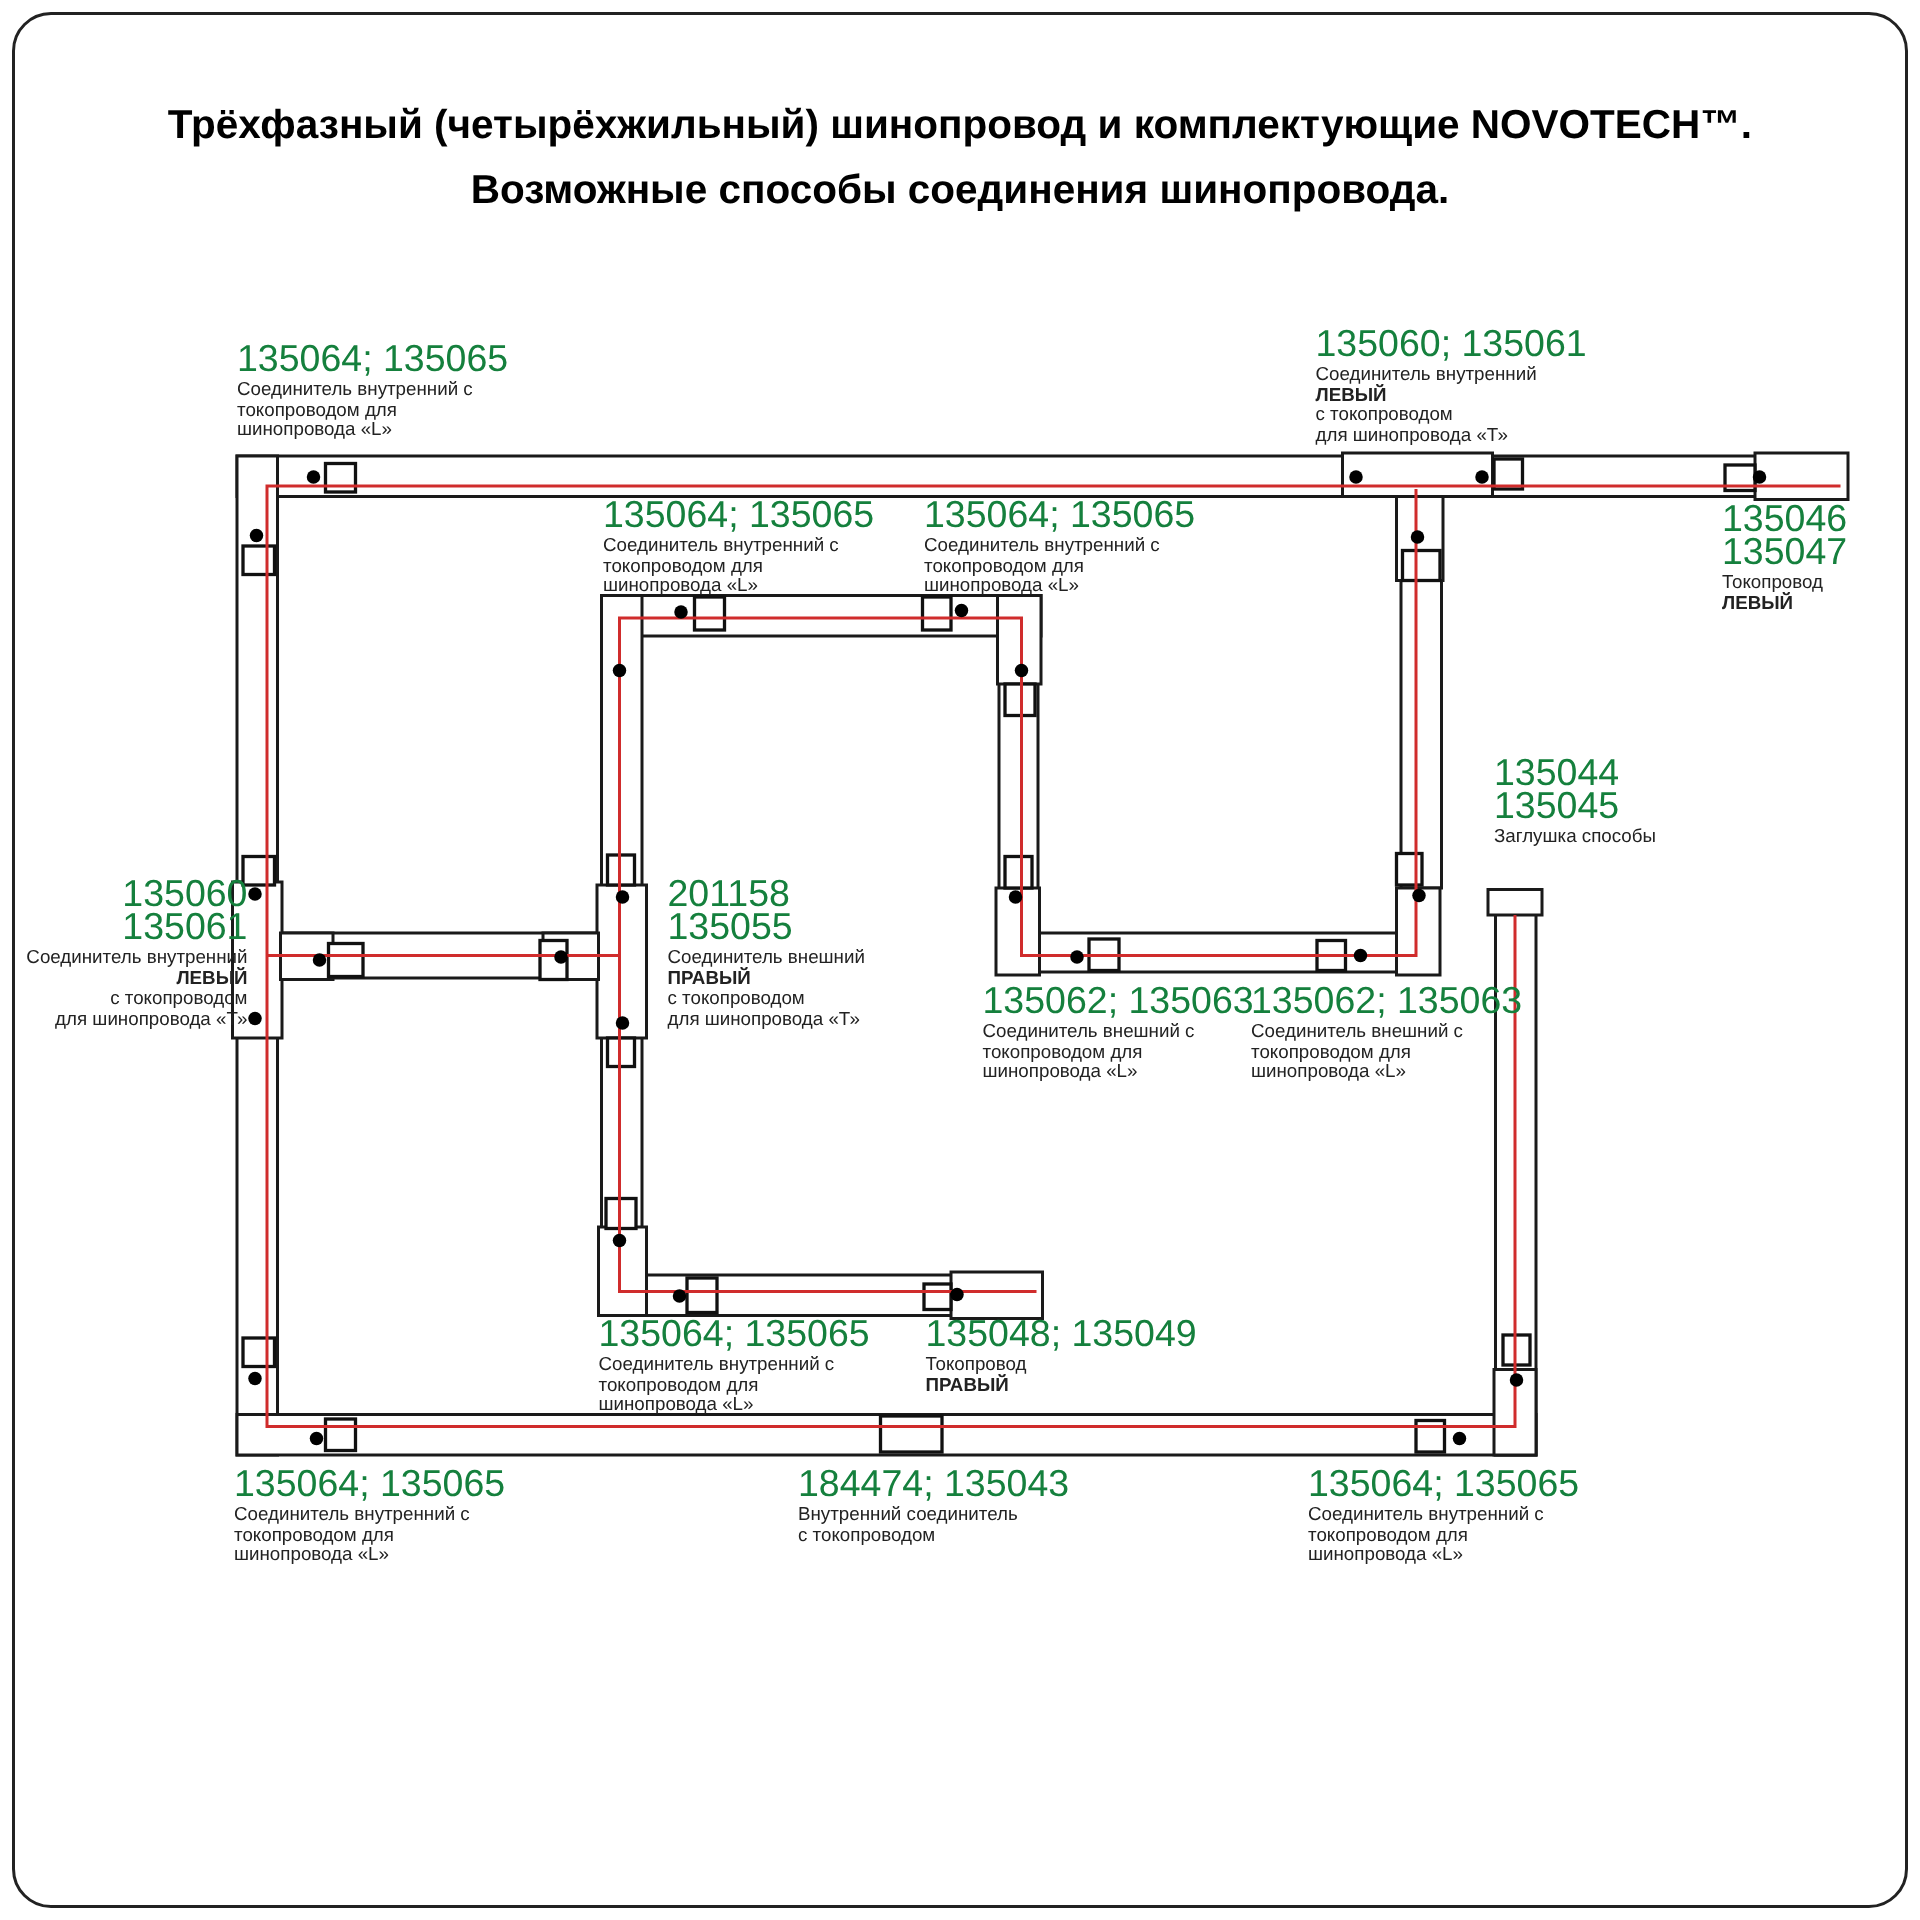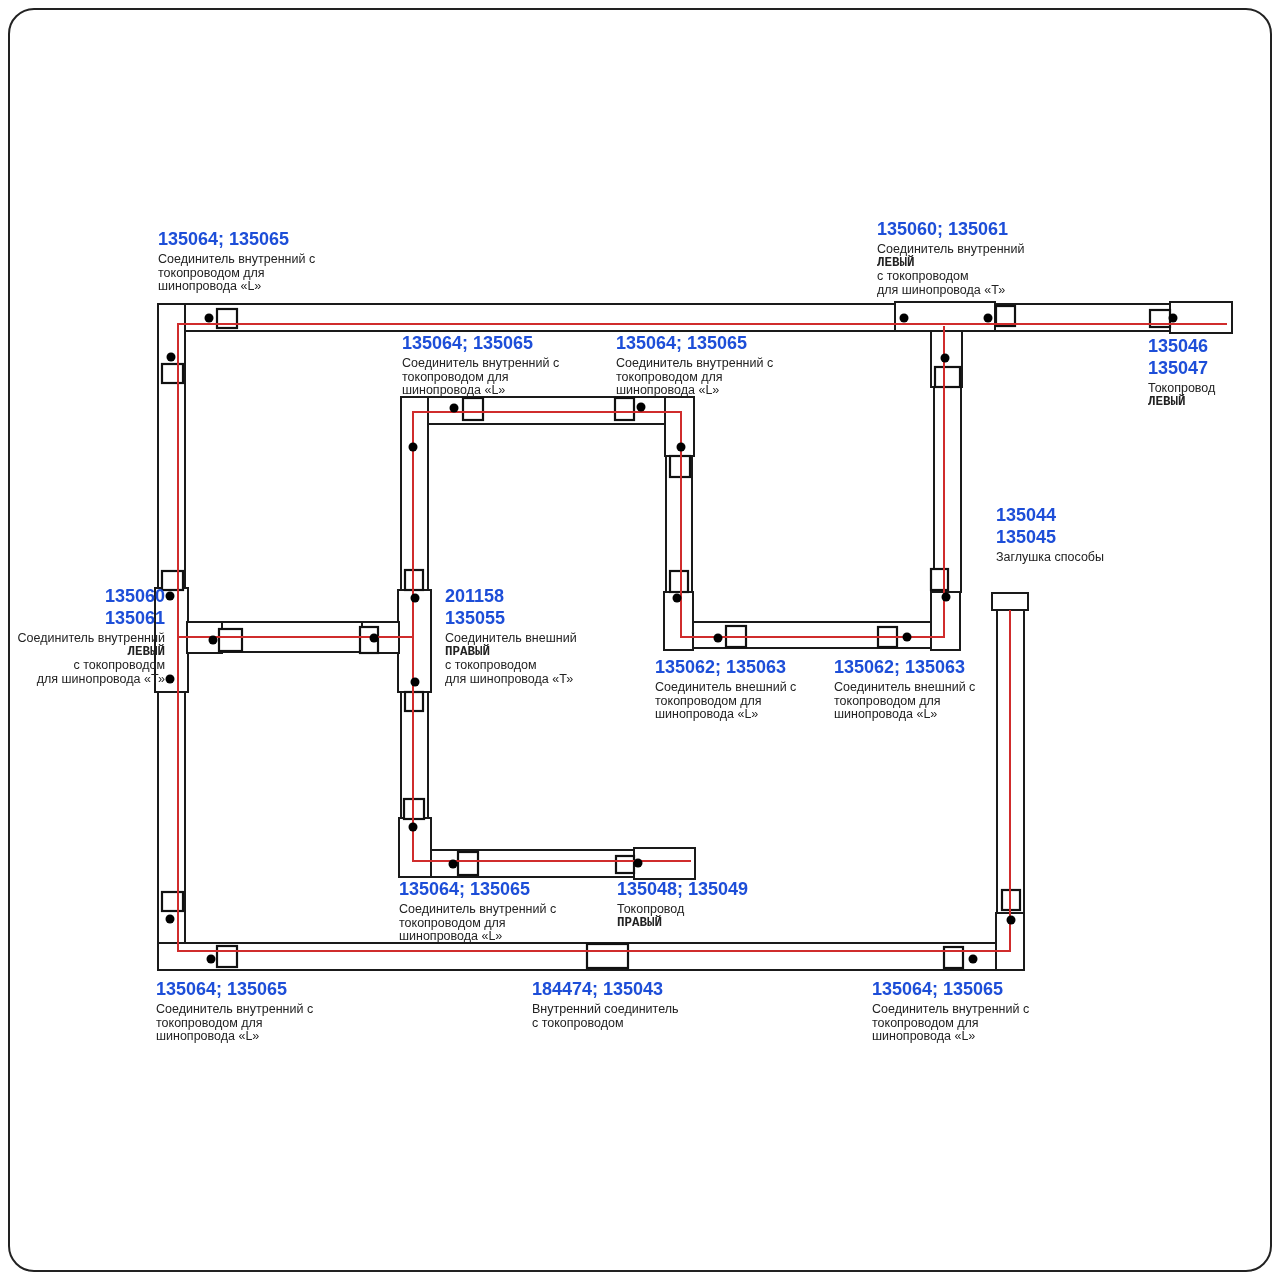--- a/index.html
+++ b/index.html
@@ -4,35 +4,37 @@
 <style>
   html,body{margin:0;padding:0;background:#fff;}
   body{width:1280px;height:1280px;position:relative;overflow:hidden;
        font-family:"Liberation Sans",sans-serif;color:#111;}
   .frame{position:absolute;left:8px;top:8px;width:1260px;height:1260px;
          border:2px solid #222;border-radius:26px;}
   .title{position:absolute;left:0;top:62px;width:1280px;text-align:center;
          font-weight:bold;font-size:27px;line-height:43px;color:#000;}
   svg{position:absolute;left:0;top:0;}
   .label{position:absolute;white-space:nowrap;}
-  .label .num{font-size:18px;font-weight:bold;line-height:22px;color:#1d4ed8;}
+  .label .num{font-size:25px;font-weight:normal;line-height:22px;color:#15803d;}
   .label .desc{font-size:12.5px;line-height:13.5px;margin-top:3px;color:#222;}
-  .label .desc .b{font-weight:bold;font-family:Liberation Mono, monospace;}
+  .label .desc .b{font-weight:bold;}
   .ra{text-align:right;}
   .trk{fill:#fff;stroke:#1a1a1a;stroke-width:2;}
   .cn{fill:#fff;stroke:#111;stroke-width:2.2;}
   .red{fill:none;stroke:#d02c2c;stroke-width:2;}
   .dot{fill:#000;}
 </style>
 </head>
 <body>
 
 <div class="frame"></div>
 
 <div class="title">
+  <div>Трёхфазный (четырёхжильный) шинопровод и комплектующие NOVOTECH™.</div>
+  <div>Возможные способы соединения шинопровода.</div>
 </div>
 
 <svg width="1280" height="1280" viewBox="0 0 1280 1280">
 
   <g>
     <rect class="trk" x="158" y="304" width="1016" height="27"></rect>
     <rect class="trk" x="158" y="304" width="27" height="666"></rect>
     <rect class="trk" x="158" y="943" width="866" height="27"></rect>
     <rect class="trk" x="997" y="608" width="27" height="362"></rect>
     <rect class="trk" x="934" y="331" width="27" height="261"></rect>

